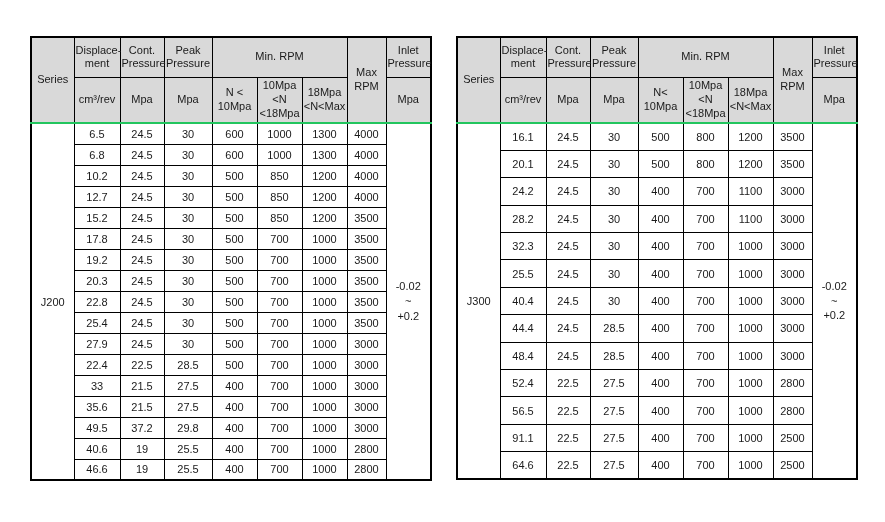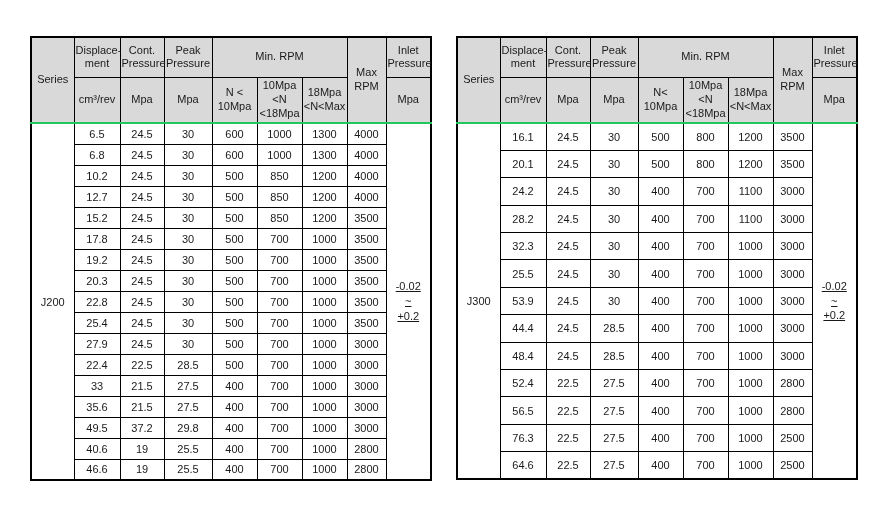--- a/index.html
+++ b/index.html
@@ -38,21 +38,21 @@
     line-height: 1.25;
   }
   .spec-table thead tr.hdr-row-1 { height: 40px; }
   .spec-table thead tr.hdr-row-2 { height: 46px; }
   .spec-table tbody tr:first-child td { border-top: 2px solid #22c55e; }
 
   .t-j200 tbody tr { height: 21px; }
   .t-j300 tbody tr { height: 27.4px; }
 
   .series-cell { font-size: 11px; margin-left: 32px; }
-  .inlet-cell { white-space: pre-line; line-height: 1.35; text-decoration: underline; }
+  .inlet-cell { white-space: pre-line; line-height: 1.35; }
 </style>
 </head>
 <body>
 
 <table class="spec-table t-j200">
   <colgroup>
     <col style="width:43px">
       <col style="width:46px">
       <col style="width:44px">
     <col style="width:48px">
@@ -346,21 +346,21 @@
       <tr>
         <td>25.5</td>
         <td>24.5</td>
         <td>30</td>
         <td>400</td>
         <td>700</td>
         <td>1000</td>
         <td>3000</td>
       </tr>
       <tr>
-        <td>53.9</td>
+        <td>40.4</td>
         <td>24.5</td>
         <td>30</td>
         <td>400</td>
         <td>700</td>
         <td>1000</td>
         <td>3000</td>
       </tr>
       <tr>
         <td>44.4</td>
         <td>24.5</td>
@@ -391,21 +391,21 @@
       <tr>
         <td>56.5</td>
         <td>22.5</td>
         <td>27.5</td>
         <td>400</td>
         <td>700</td>
         <td>1000</td>
         <td>2800</td>
       </tr>
       <tr>
-        <td>76.3</td>
+        <td>91.1</td>
         <td>22.5</td>
         <td>27.5</td>
         <td>400</td>
         <td>700</td>
         <td>1000</td>
         <td>2500</td>
       </tr>
       <tr>
         <td>64.6</td>
         <td>22.5</td>

